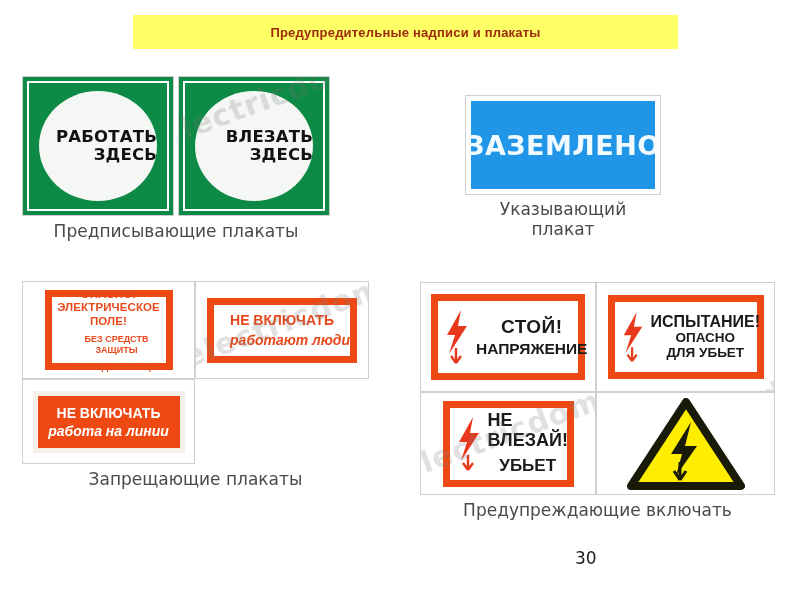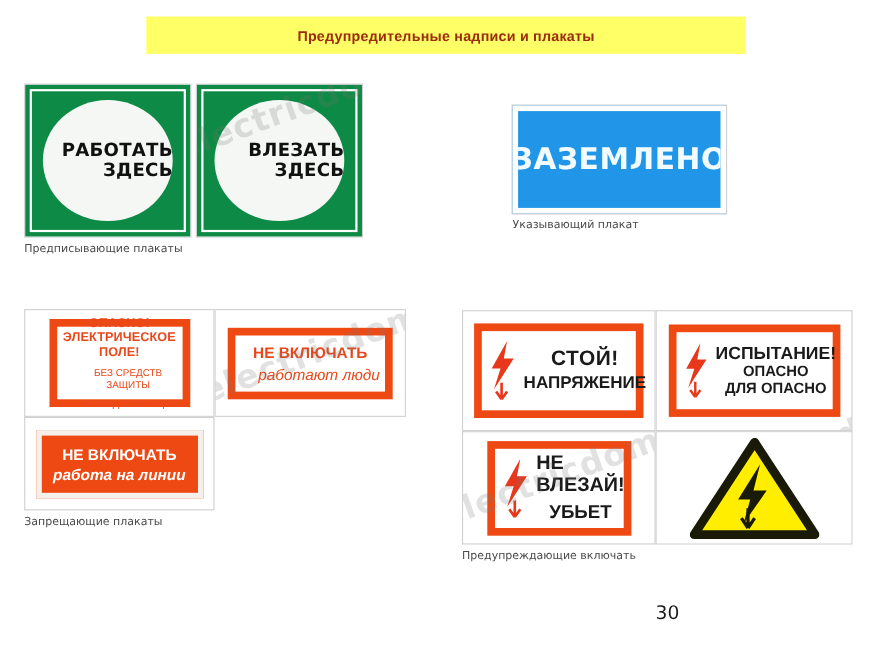--- a/index.html
+++ b/index.html
@@ -31,22 +31,23 @@
     color: #9c2b0b;
     font-size: 13px;
     font-weight: bold;
     letter-spacing: 0.2px;
     white-space: nowrap;
   }
 
   
   .group { position: absolute; }
   .group-caption {
+    text-align: center;
     color: #4a4a4a;
-    font-size: 10px;
+    font-size: 17px;
     margin-top: 5px;
     font-family: "DejaVu Sans", "Liberation Sans", sans-serif;
   }
   .tiles {
     display: grid;
     background: #ffffff;
   }
 
   .tile {
     border: 1px solid #cfcfcf;
@@ -148,21 +149,21 @@
     border: 7px solid #ef4913;
     box-sizing: border-box;
     display: flex;
     flex-direction: column;
     align-items: center;
     justify-content: center;
     text-align: center;
     line-height: 1.18;
   }
   .plate .l1 { color: #e8491c; font-weight: bold; }
-  .plate .l2 { color: #e8491c; font-weight: normal; padding-left: 16px; }
+  .plate .l2 { color: #e8491c; font-weight: bold; padding-left: 16px; }
 
   .p-rabota          { width: 147px; height: 74px; }
   .p-rabota .l1      { font-size: 11.5px; letter-spacing: .2px; }
   .p-rabota .l2      { font-size: 8px; margin-top: 8px; }
 
   .p-opasno          { width: 128px; height: 80px; }
   .p-opasno .l1      { font-size: 11.5px; letter-spacing: .1px; }
   .p-opasno .l2      { font-size: 9px; margin-top: 6px; }
 
   .p-nevkl           { width: 150px; height: 65px; }
@@ -226,21 +227,21 @@
 
   .tri-wrap {
     width: 100%; height: 100%;
     display: flex; align-items: center; justify-content: center;
     background: #ffffff;
   }
 
   
   .page-number {
     position: absolute;
-    left: 596px;
+    left: 575px;
     top: 548px;
     font-size: 17px;
     color: #1a1a1a;
     font-family: "DejaVu Sans", "Liberation Sans", sans-serif;
   }
 </style>
 </head>
 <body>
 
 <div class="title-bar">
@@ -337,21 +338,21 @@
       <div class="bolt-plate b-isp">
         <div class="bolt-col">
           <svg width="24" height="56" viewBox="0 0 26 58" aria-hidden="true">
             <path d="M17 2 L3 27 L11 27 L5 46 L23 18 L14 18 Z" fill="#e8381c"></path>
             <path d="M12 40 L12 55 M12 55 L7 48 M12 55 L17 48" stroke="#e8381c" stroke-width="2.4" fill="none"></path>
           </svg>
         </div>
         <div class="txt-col">
           <span class="t1">ИСПЫТАНИЕ!</span>
           <span class="t2">ОПАСНО</span>
-          <span class="t3">ДЛЯ ОПАСНО</span>
+          <span class="t3">ДЛЯ УБЬЕТ</span>
         </div>
       </div>
       <div class="wm wm-warn">electricdome.ru</div>
     </div>
 
     <div class="tile">
       <div class="bolt-plate b-nevlez">
         <div class="bolt-col">
           <svg width="26" height="58" viewBox="0 0 26 58" aria-hidden="true">
             <path d="M17 2 L3 27 L11 27 L5 46 L23 18 L14 18 Z" fill="#e8381c"></path>

